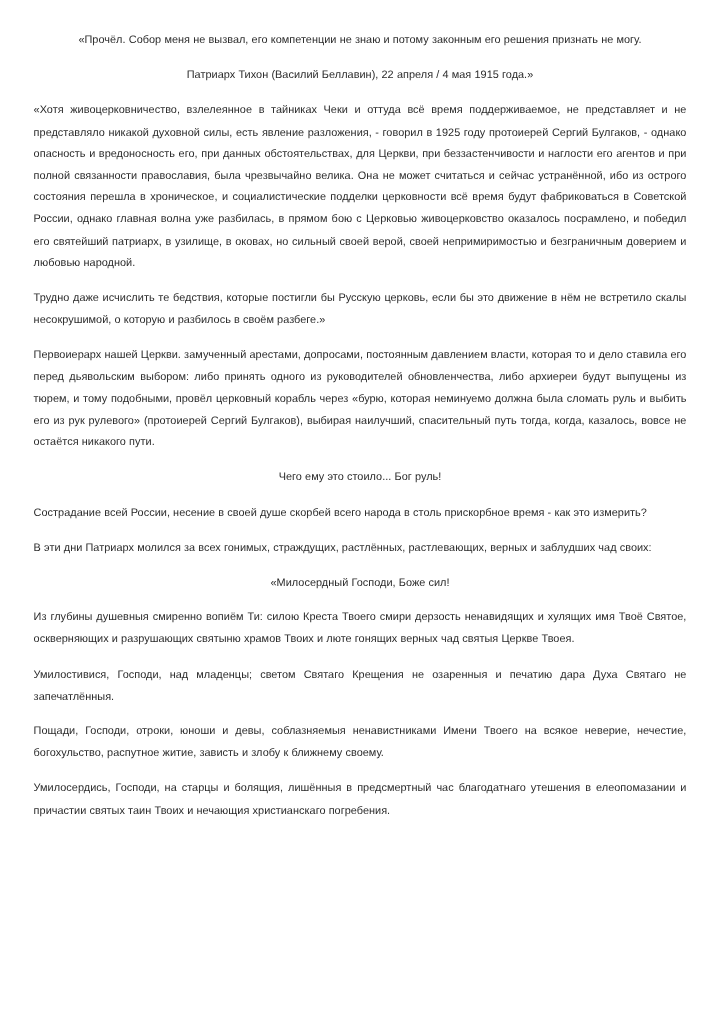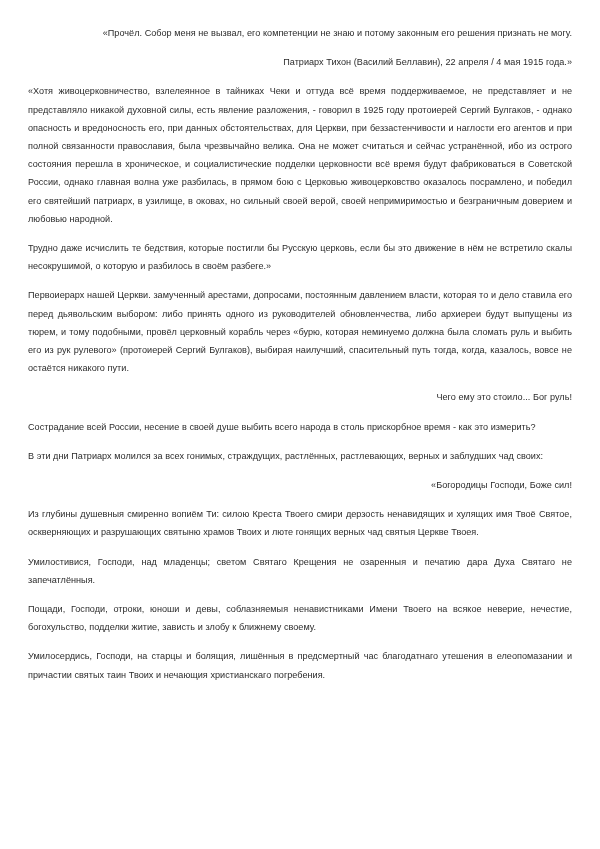--- a/index.html
+++ b/index.html
@@ -29,40 +29,40 @@
     font-size: 9.1px;
     line-height: 18.2px;
     color: #2b2b2b;
     text-align: justify;
     text-justify: inter-word;
     letter-spacing: 0.02px;
     word-spacing: 0.1px;
     -webkit-font-smoothing: antialiased;
   }
   p.para.nojust {
-    text-align: right;
+    text-align: center;
   }
   p.para:last-child {
     margin-bottom: 0;
   }
 </style>
 </head>
 <body>
 
 <div class="page">
   <div class="doc-body">
 
     <p class="para nojust">«Прочёл. Собор меня не вызвал, его компетенции не знаю и потому законным его решения признать не могу.</p>
     <p class="para nojust">Патриарх Тихон (Василий Беллавин), 22 апреля / 4 мая 1915 года.»</p>
     <p class="para">«Хотя живоцерковничество, взлелеянное в тайниках Чеки и оттуда всё время поддерживаемое, не представляет и не представляло никакой духовной силы, есть явление разложения, - говорил в 1925 году протоиерей Сергий Булгаков, - однако опасность и вредоносность его, при данных обстоятельствах, для Церкви, при беззастенчивости и наглости его агентов и при полной связанности православия, была чрезвычайно велика. Она не может считаться и сейчас устранённой, ибо из острого состояния перешла в хроническое, и социалистические подделки церковности всё время будут фабриковаться в Советской России, однако главная волна уже разбилась, в прямом бою с Церковью живоцерковство оказалось посрамлено, и победил его святейший патриарх, в узилище, в оковах, но сильный своей верой, своей непримиримостью и безграничным доверием и любовью народной.</p>
     <p class="para">Трудно даже исчислить те бедствия, которые постигли бы Русскую церковь, если бы это движение в нём не встретило скалы несокрушимой, о которую и разбилось в своём разбеге.»</p>
     <p class="para">Первоиерарх нашей Церкви. замученный арестами, допросами, постоянным давлением власти, которая то и дело ставила его перед дьявольским выбором: либо принять одного из руководителей обновленчества, либо архиереи будут выпущены из тюрем, и тому подобными, провёл церковный корабль через «бурю, которая неминуемо должна была сломать руль и выбить его из рук рулевого» (протоиерей Сергий Булгаков), выбирая наилучший, спасительный путь тогда, когда, казалось, вовсе не остаётся никакого пути.</p>
     <p class="para nojust">Чего ему это стоило... Бог руль!</p>
-    <p class="para">Сострадание всей России, несение в своей душе выбить всего народа в столь прискорбное время - как это измерить?</p>
+    <p class="para">Сострадание всей России, несение в своей душе скорбей всего народа в столь прискорбное время - как это измерить?</p>
     <p class="para">В эти дни Патриарх молился за всех гонимых, страждущих, растлённых, растлевающих, верных и заблудших чад своих:</p>
-    <p class="para nojust">«Богородицы Господи, Боже сил!</p>
+    <p class="para nojust">«Милосердный Господи, Боже сил!</p>
     <p class="para">Из глубины душевныя смиренно вопиём Ти: силою Креста Твоего смири дерзость ненавидящих и хулящих имя Твоё Святое, оскверняющих и разрушающих святыню храмов Твоих и люте гонящих верных чад святыя Церкве Твоея.</p>
     <p class="para">Умилостивися, Господи, над младенцы; светом Святаго Крещения не озаренныя и печатию дара Духа Святаго не запечатлённыя.</p>
-    <p class="para">Пощади, Господи, отроки, юноши и девы, соблазняемыя ненавистниками Имени Твоего на всякое неверие, нечестие, богохульство, подделки житие, зависть и злобу к ближнему своему.</p>
+    <p class="para">Пощади, Господи, отроки, юноши и девы, соблазняемыя ненавистниками Имени Твоего на всякое неверие, нечестие, богохульство, распутное житие, зависть и злобу к ближнему своему.</p>
     <p class="para">Умилосердись, Господи, на старцы и болящия, лишённыя в предсмертный час благодатнаго утешения в елеопомазании и причастии святых таин Твоих и нечающия христианскаго погребения.</p>
 
   </div>
 </div>
 
 </body></html>

